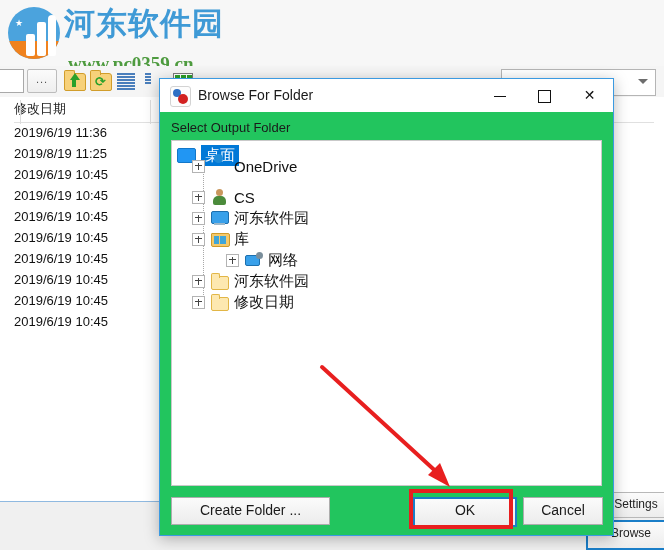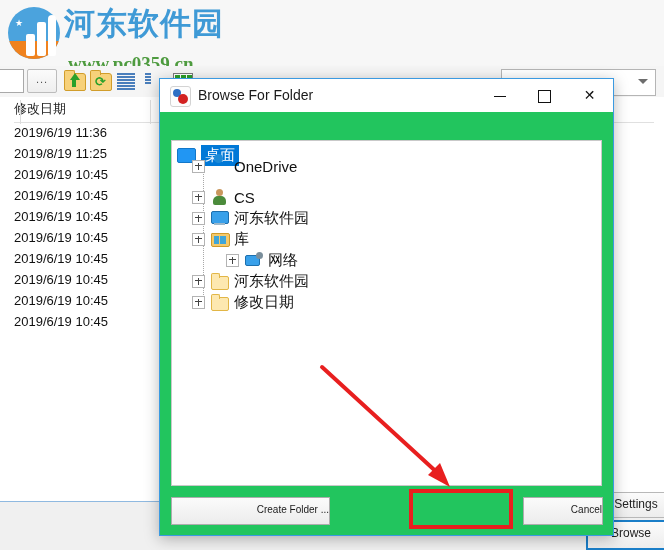--- a/index.html
+++ b/index.html
@@ -559,23 +559,23 @@
     background: #0078d7;
     color: #ffffff;
     padding: 1px 4px;
   }
 
   .dlg-btn {
     position: absolute;
     height: 26px;
     background: linear-gradient(#fbfbfb,#ececec);
     border: 1px solid #adadad;
-    font-size: 10px;
+    font-size: 14px;
     color: #1a1a1a;
-    text-align: right;
+    text-align: center;
     line-height: 24px;
   }
   .btn-create { left: 11px; top: 418px; width: 157px; }
   .btn-ok     { left: 253px; top: 418px; width: 100px; border: 2px solid #1a7ec8; line-height: 22px; }
   .btn-cancel { left: 363px; top: 418px; width: 78px; }
 
   
   .red-box {
     position: absolute;
     left: 409px; top: 489px;
@@ -704,20 +704,21 @@
 
     <div class="winbtn min">
       <span class="glyph-min"></span>
     </div>
     <div class="winbtn max">
       <span class="glyph-max"></span>
     </div>
     <div class="winbtn close">✕</div>
   </div>
 
+  <div class="dlg-label">Select Output Folder</div>
 
   <div class="dlg-tree">
     <div class="tree-dots" style="top:28px; height:140px;"></div>
     <div id="tree-nodes">
         <div class="tree-node tnode-root" style="top: 4px;">
           <span class="ticon ticon-monitor"></span>
           <span class="tlabel sel">桌面</span>
         </div>
         <div class="tree-node tnode-child" style="top: 15px;">
           <span class="expander"></span>
@@ -765,20 +766,21 @@
           <span class="expander"></span>
           <span class="ticon">
             <span class="ticon-folder"></span>
           </span>
           <span class="tlabel">修改日期</span>
         </div>
       </div>
   </div>
 
   <div class="dlg-btn btn-create">Create Folder ...</div>
+  <div class="dlg-btn btn-ok">OK</div>
   <div class="dlg-btn btn-cancel">Cancel</div>
 </div>
 
 <div class="red-box"></div>
 
 <svg id="arrow-svg" viewBox="0 0 180 145">
   <line x1="22" y1="12" x2="142" y2="122" stroke="#e81f1f" stroke-width="4" stroke-linecap="round"></line>
   <polygon points="150,132 128,120 140,108" fill="#e81f1f"></polygon>
 </svg>
 

